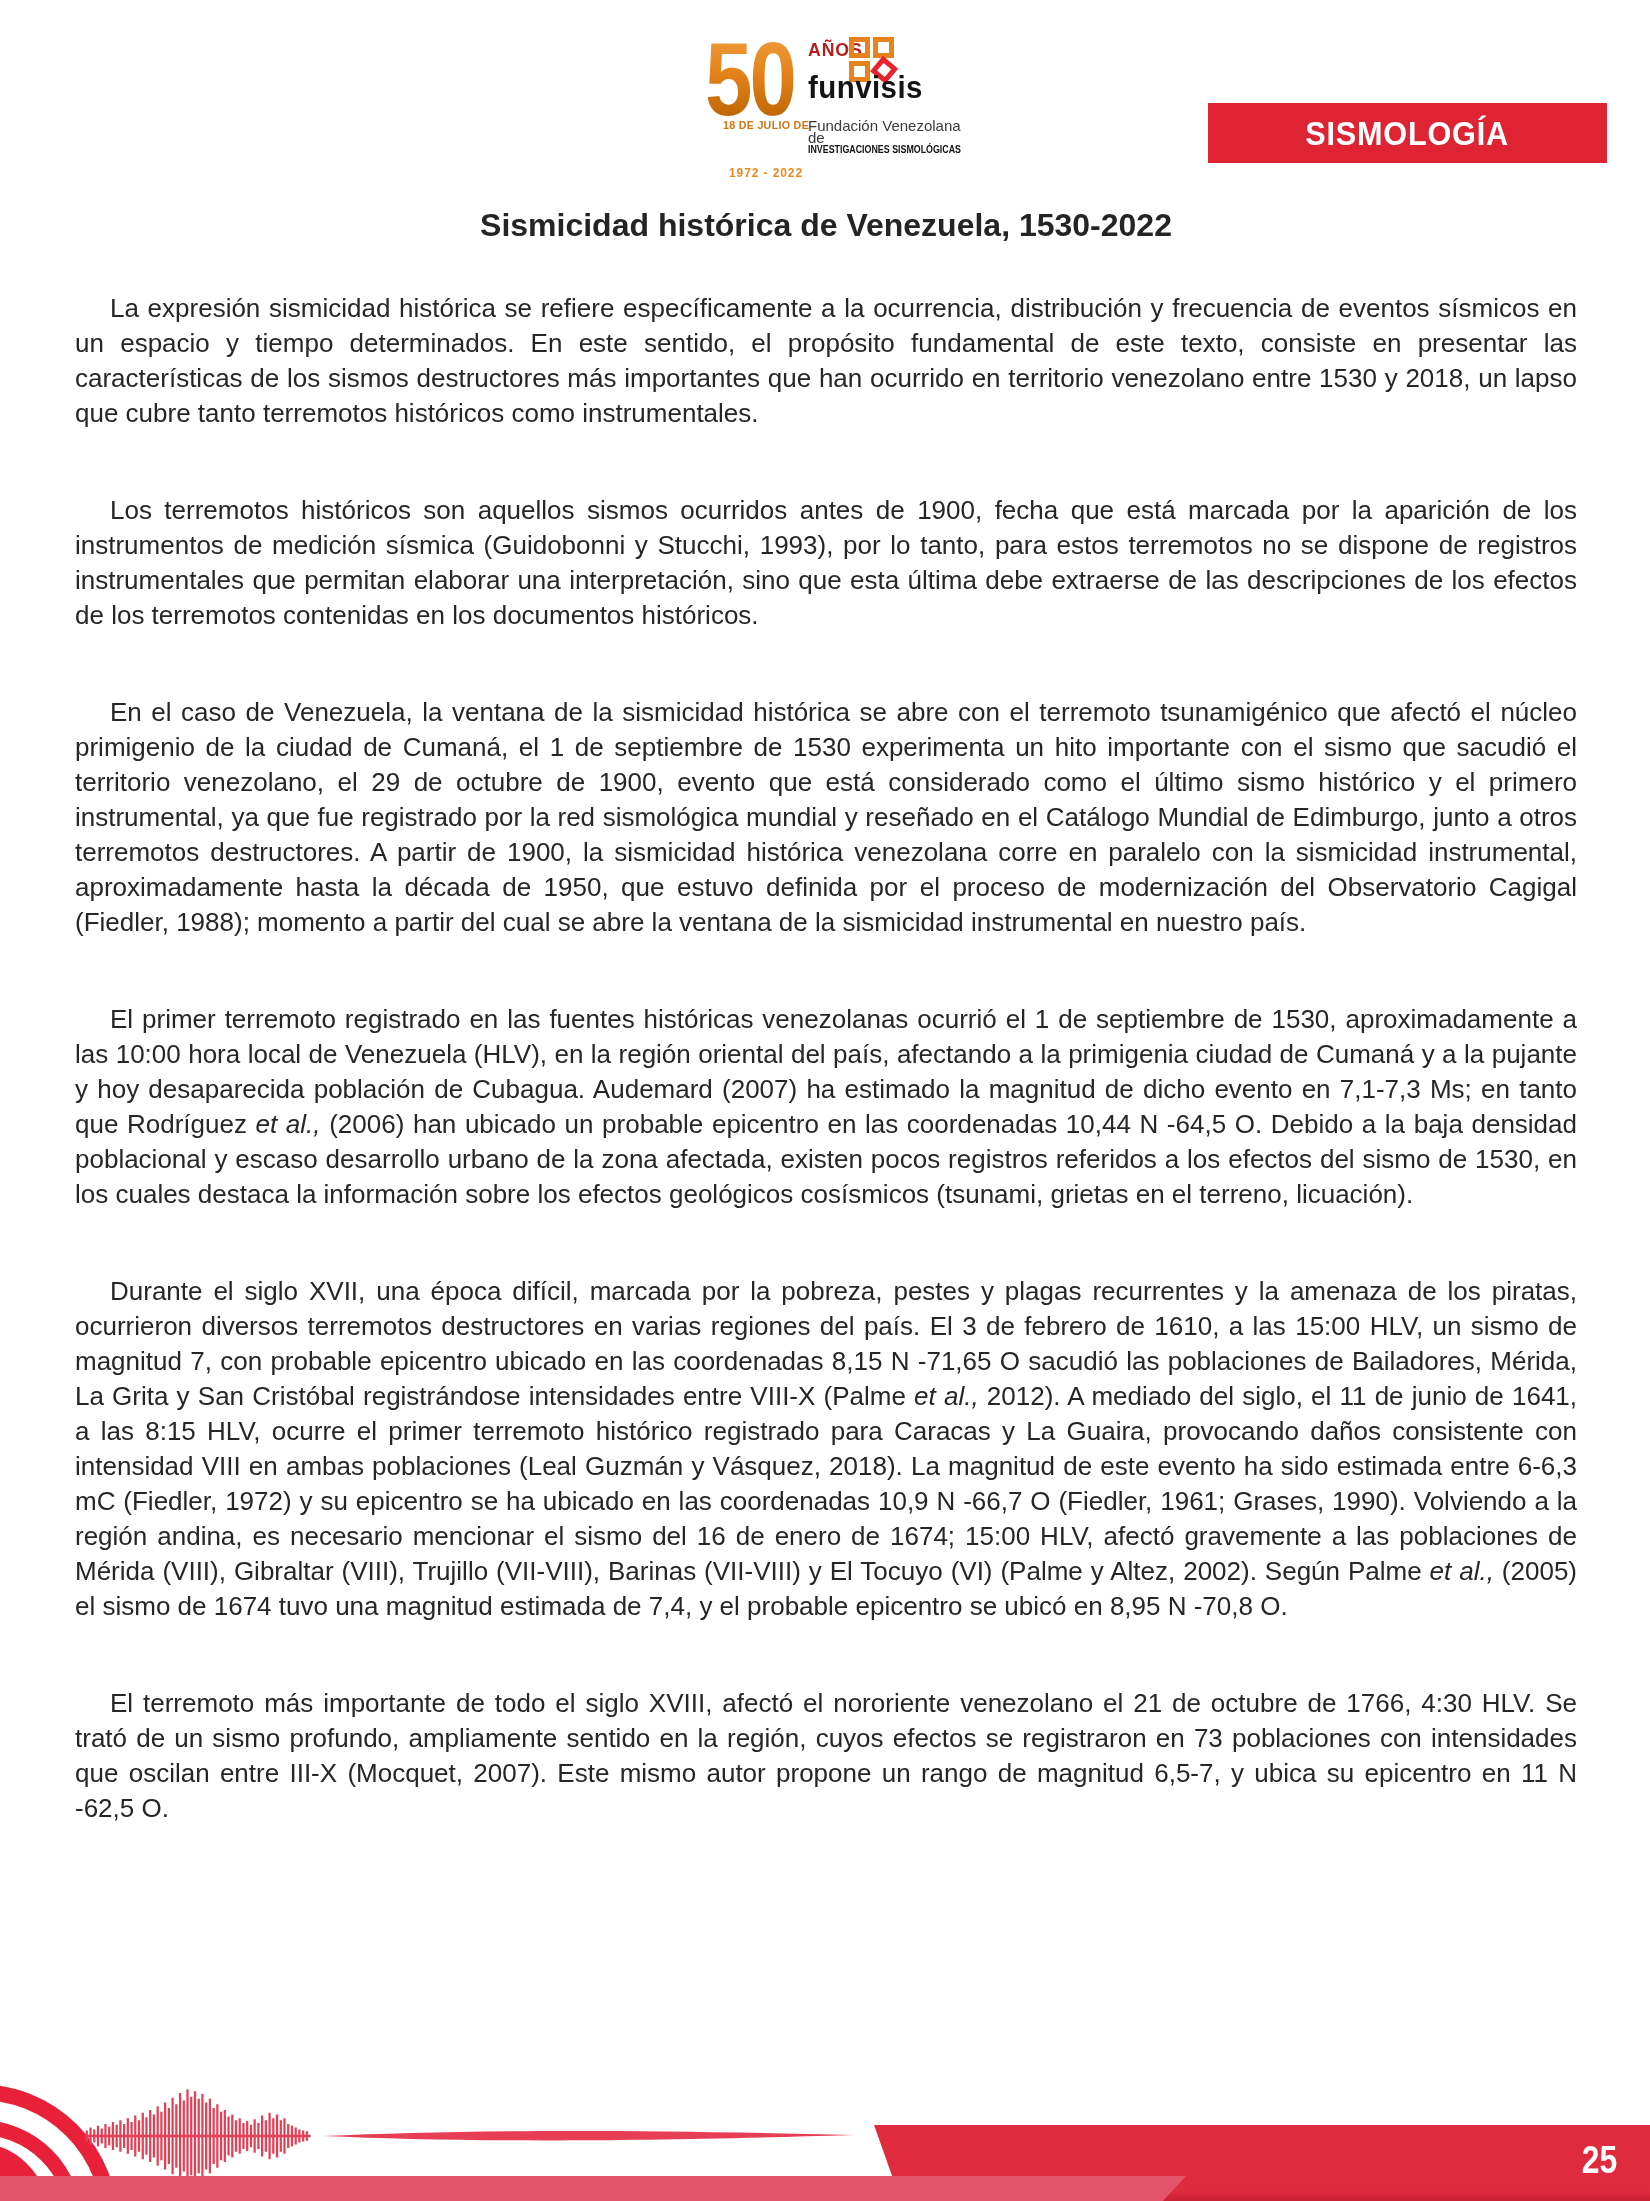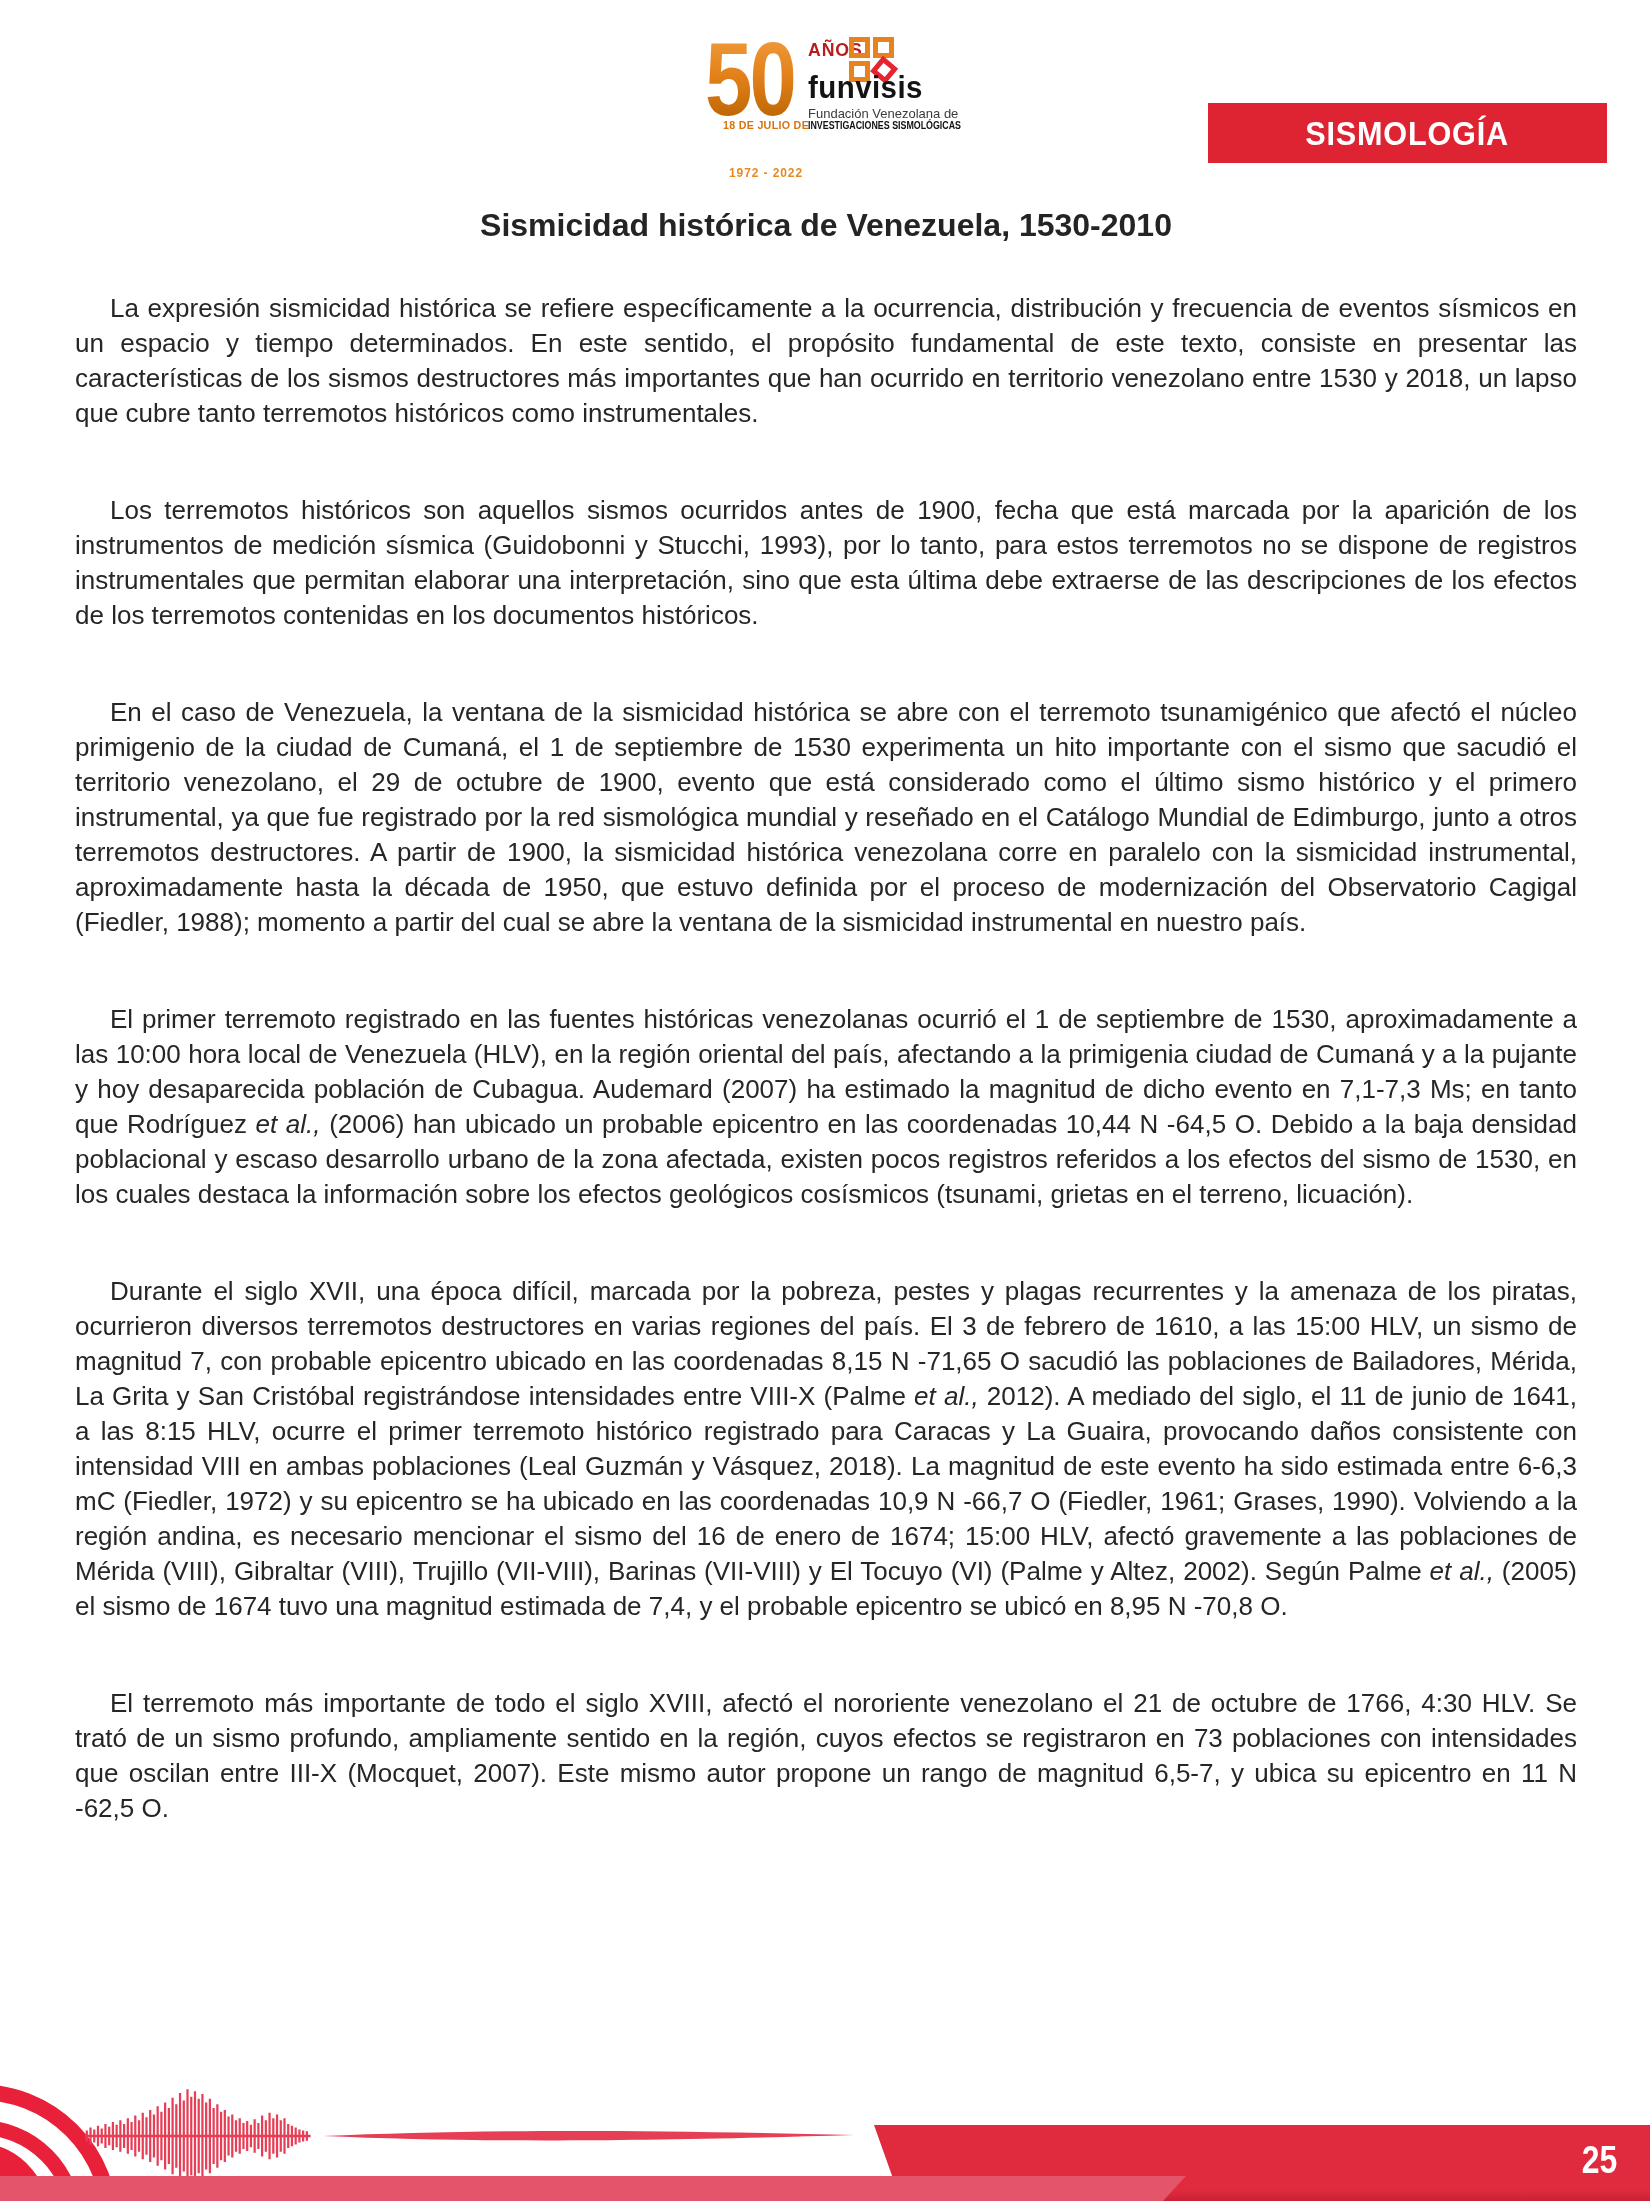--- a/index.html
+++ b/index.html
@@ -22,21 +22,21 @@
   .logo-date2{font-size:12px;line-height:12px;color:#e8891f;letter-spacing:0.9px;margin-top:36px;}
   .logo-right{position:absolute;left:107px;top:7.5px;width:163px;}
   .logo-anos{font-size:17.7px;font-weight:700;color:#b91c1c;letter-spacing:0.9px;line-height:1;}
   .logo-squares{position:absolute;left:41px;top:-4.7px;width:56px;height:56px;}
   .sq{position:absolute;width:11.2px;height:11.2px;border:5.6px solid #e8821c;}
   .sq1{left:0;top:0;}
   .sq2{left:24px;top:0;}
   .sq3{left:0;top:24px;}
   .diamond{position:absolute;left:25px;top:23px;width:10.3px;height:10.3px;border:5.6px solid #e62430;transform:rotate(40deg);}
   .logo-word{margin-top:13px;font-size:32px;font-weight:700;color:#141414;letter-spacing:0.5px;line-height:30px;transform:scaleX(.92);transform-origin:left;}
-  .logo-sub1{margin-top:6px;font-size:13px;color:#3a3a3a;line-height:12px;}
+  .logo-sub1{margin-top:18px;font-size:15px;color:#3a3a3a;line-height:12px;}
   .logo-sub2{font-size:10.3px;font-weight:700;color:#111;line-height:12px;transform:scaleX(.86);transform-origin:left;white-space:nowrap;}
 
   
   .banner{
     position:absolute;left:1208px;top:103px;width:399px;height:60px;background:#de2433;
     display:flex;align-items:center;justify-content:center;
   }
   .banner span{
     color:#fff;font-size:34px;font-weight:700;letter-spacing:0.9px;transform:scaleX(.9);
   }
@@ -95,21 +95,21 @@
       <div class="logo-sub1">Fundación Venezolana de</div>
       <div class="logo-sub2">INVESTIGACIONES SISMOLÓGICAS</div>
     </div>
   </div>
 
   <div class="banner">
     <span>SISMOLOGÍA</span>
   </div>
 
   <div class="article">
-    <h1 class="article-title">Sismicidad histórica de Venezuela, 1530-2010</h1>
+    <h1 class="article-title">Sismicidad histórica de Venezuela, 1530-2022</h1>
     <div class="article-body">
         <p><span>La expresión sismicidad histórica se refiere específicamente a la ocurrencia, distribución y frecuencia de eventos sísmicos en un espacio y tiempo determinados. En este sentido, el propósito fundamental de este texto, consiste en presentar las características de los sismos destructores más importantes que han ocurrido en territorio venezolano entre 1530 y 2018, un lapso que cubre tanto terremotos históricos como instrumentales.</span></p>
         <p><span>Los terremotos históricos son aquellos sismos ocurridos antes de 1900, fecha que está marcada por la aparición de los instrumentos de medición sísmica (Guidobonni y Stucchi, 1993), por lo tanto, para estos terremotos no se dispone de registros instrumentales que permitan elaborar una interpretación, sino que esta última debe extraerse de las descripciones de los efectos de los terremotos contenidas en los documentos históricos.</span></p>
         <p><span>En el caso de Venezuela, la ventana de la sismicidad histórica se abre con el terremoto tsunamigénico que afectó el núcleo primigenio de la ciudad de Cumaná, el 1 de septiembre de 1530 experimenta un hito importante con el sismo que sacudió el territorio venezolano, el 29 de octubre de 1900, evento que está considerado como el último sismo histórico y el primero instrumental, ya que fue registrado por la red sismológica mundial y reseñado en el Catálogo Mundial de Edimburgo, junto a otros terremotos destructores. A partir de 1900, la sismicidad histórica venezolana corre en paralelo con la sismicidad instrumental, aproximadamente hasta la década de 1950, que estuvo definida por el proceso de modernización del Observatorio Cagigal (Fiedler, 1988); momento a partir del cual se abre la ventana de la sismicidad instrumental en nuestro país.</span></p>
         <p><span>El primer terremoto registrado en las fuentes históricas venezolanas ocurrió el 1 de septiembre de 1530, aproximadamente a las 10:00 hora local de Venezuela (HLV), en la región oriental del país, afectando a la primigenia ciudad de Cumaná y a la pujante y hoy desaparecida población de Cubagua. Audemard (2007) ha estimado la magnitud de dicho evento en 7,1-7,3 Ms; en tanto que Rodríguez </span><em>et al.,</em><span> (2006) han ubicado un probable epicentro en las coordenadas 10,44 N -64,5 O. Debido a la baja densidad poblacional y escaso desarrollo urbano de la zona afectada, existen pocos registros referidos a los efectos del sismo de 1530, en los cuales destaca la información sobre los efectos geológicos cosísmicos (tsunami, grietas en el terreno, licuación).</span></p>
         <p><span>Durante el siglo XVII, una época difícil, marcada por la pobreza, pestes y plagas recurrentes y la amenaza de los piratas, ocurrieron diversos terremotos destructores en varias regiones del país. El 3 de febrero de 1610, a las 15:00 HLV, un sismo de magnitud 7, con probable epicentro ubicado en las coordenadas 8,15 N -71,65 O sacudió las poblaciones de Bailadores, Mérida, La Grita y San Cristóbal registrándose intensidades entre VIII-X (Palme </span><em>et al.,</em><span> 2012). A mediado del siglo, el 11 de junio de 1641, a las 8:15 HLV, ocurre el primer terremoto histórico registrado para Caracas y La Guaira, provocando daños consistente con intensidad VIII en ambas poblaciones (Leal Guzmán y Vásquez, 2018). La magnitud de este evento ha sido estimada entre 6-6,3 mC (Fiedler, 1972) y su epicentro se ha ubicado en las coordenadas 10,9 N -66,7 O (Fiedler, 1961; Grases, 1990). Volviendo a la región andina, es necesario mencionar el sismo del 16 de enero de 1674; 15:00 HLV, afectó gravemente a las poblaciones de Mérida (VIII), Gibraltar (VIII), Trujillo (VII-VIII), Barinas (VII-VIII) y El Tocuyo (VI) (Palme y Altez, 2002). Según Palme </span><em>et al.,</em><span> (2005) el sismo de 1674 tuvo una magnitud estimada de 7,4, y el probable epicentro se ubicó en 8,95 N -70,8 O.</span></p>
         <p><span>El terremoto más importante de todo el siglo XVIII, afectó el nororiente venezolano el 21 de octubre de 1766, 4:30 HLV. Se trató de un sismo profundo, ampliamente sentido en la región, cuyos efectos se registraron en 73 poblaciones con intensidades que oscilan entre III-X (Mocquet, 2007). Este mismo autor propone un rango de magnitud 6,5-7, y ubica su epicentro en 11 N -62,5 O.</span></p>
       </div>
   </div>
 

